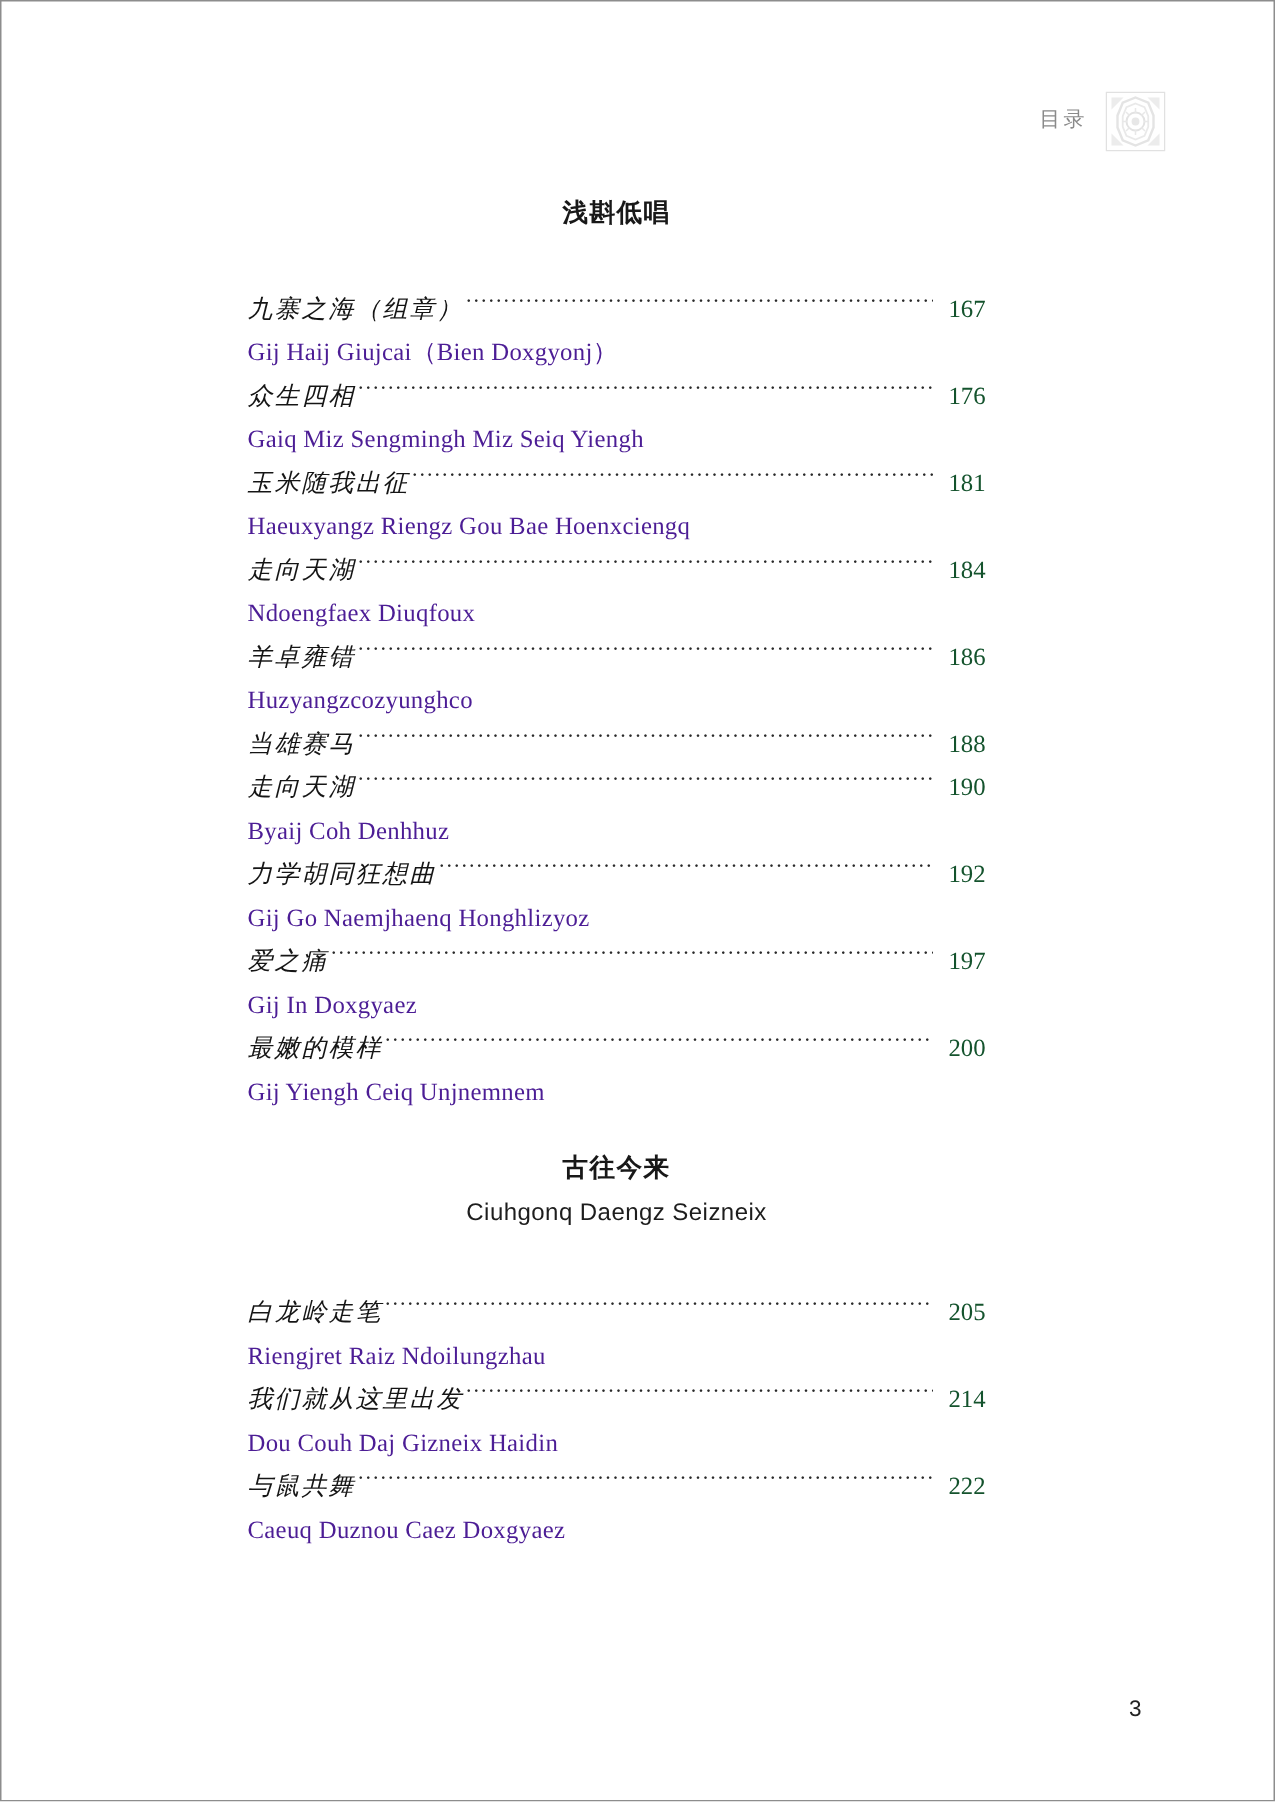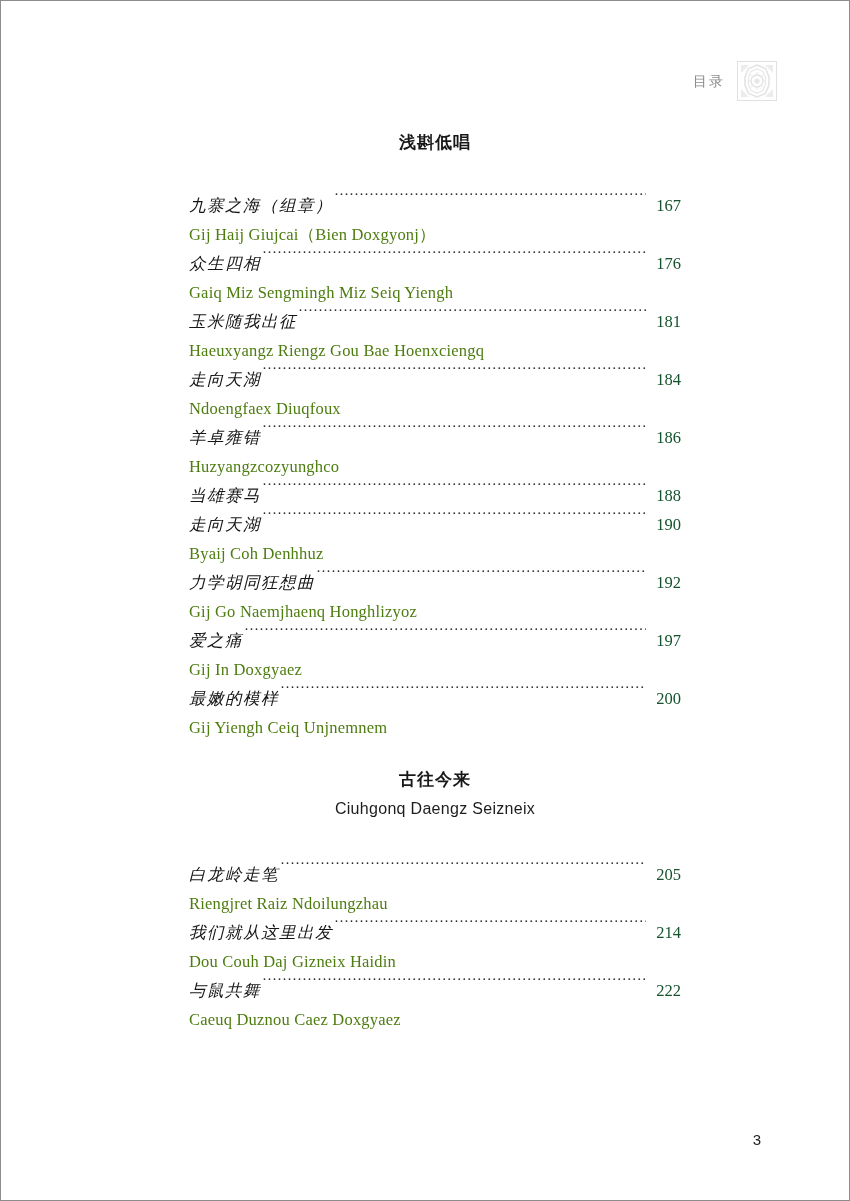--- a/index.html
+++ b/index.html
@@ -21,37 +21,37 @@
   
   .running-header {
     position: absolute;
     top: 60px;
     right: 72px;
     display: flex;
     align-items: center;
     gap: 12px;
   }
   .running-header-label {
-    font-family: Liberation Sans, sans-serif;
+    font-family: Liberation Mono, monospace;
     font-size: 14px;
     letter-spacing: 2px;
     color: #8a8a8a;
     line-height: 1;
   }
   .header-ornament {
     width: 40px;
     height: 40px;
     flex: 0 0 40px;
     opacity: 0.55;
   }
 
   
   .content {
     position: absolute;
-    left: 188px;
+    left: 164px;
     top: 128px;
     width: 492px;
   }
 
   
   .section-heading {
     text-align: center;
     margin-bottom: 0;
   }
   .section-title-cn {
@@ -78,21 +78,21 @@
   .section-block + .section-block {
     margin-top: 24px;
   }
 
   
   .entry {
     margin-bottom: 0;
   }
   .entry-main {
     display: flex;
-    align-items: flex-start;
+    align-items: center;
     width: 100%;
     line-height: 29px;
     white-space: nowrap;
   }
   .entry-title {
     font-family: "Liberation Serif", "DejaVu Serif", serif;
     font-style: italic;
     font-size: 16.5px;
     color: #151515;
     letter-spacing: 1.5px;
@@ -122,21 +122,21 @@
     font-family: "Liberation Serif", "DejaVu Serif", serif;
     font-size: 16.5px;
     color: #14532d;
     text-align: right;
     min-width: 30px;
     padding-left: 4px;
   }
   .entry-sub {
     font-family: "Liberation Serif", "DejaVu Serif", serif;
     font-size: 16.5px;
-    color: #4d7c0f;
+    color: #4c1d95;
     line-height: 29px;
     letter-spacing: 0.2px;
   }
 
   
   .folio {
     position: absolute;
     right: 88px;
     bottom: 52px;
     font-family: "Liberation Sans", "DejaVu Sans", sans-serif;

